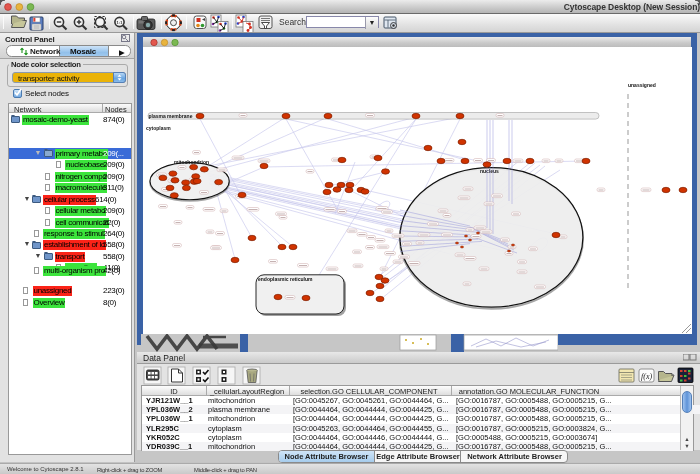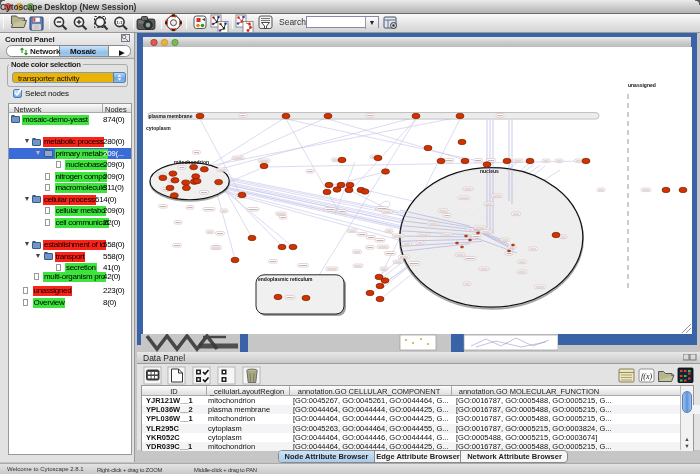--- a/index.html
+++ b/index.html
@@ -4,21 +4,21 @@
 *{margin:0;padding:0;box-sizing:border-box}
 body{width:700px;height:474px;position:relative;overflow:hidden;font-family:"Liberation Sans",sans-serif;background:#c3c3c3}
 .abs{position:absolute}
 </style></head><body>
 <div class="abs" style="left:0;top:0;width:700px;height:14px;background:linear-gradient(#ececec,#cfcfcf 50%,#b4b4b4);border-bottom:1px solid #6a6a6a">
 <svg width="40" height="14" style="position:absolute;left:0;top:0">
 <circle cx="8" cy="7" r="3.4" fill="#e3574e" stroke="#b1342c" stroke-width="0.7"></circle>
 <circle cx="19.3" cy="7" r="3.4" fill="#e8b43e" stroke="#c08b28" stroke-width="0.7"></circle>
 <circle cx="30.5" cy="7" r="3.4" fill="#7bb852" stroke="#559233" stroke-width="0.7"></circle>
 </svg>
-<div style="position:absolute;left:0;right:0;top:2px;text-align:left;font-size:8.5px;font-weight:bold;color:#333;letter-spacing:-0.1px">Cytoscape Desktop (New Session)</div>
+<div style="position:absolute;left:0;right:0;top:2px;text-align:right;font-size:8.5px;font-weight:bold;color:#333;letter-spacing:-0.1px">Cytoscape Desktop (New Session)</div>
 </div>
 <div class="abs" style="left:0;top:14px;width:700px;height:19px;background:linear-gradient(#fafafa,#e2e2e2 60%,#d4d4d4);border-bottom:1px solid #9a9a9a">
     <div style="position:absolute;left:2.5px;top:1px;width:1px;height:14px;background:#c0c0c0;border-right:1px solid #fafafa"></div>
     <div style="position:absolute;left:49px;top:1px;width:1px;height:14px;background:#c0c0c0;border-right:1px solid #fafafa"></div>
     <div style="position:absolute;left:133px;top:1px;width:1px;height:14px;background:#c0c0c0;border-right:1px solid #fafafa"></div>
     <div style="position:absolute;left:161px;top:1px;width:1px;height:14px;background:#c0c0c0;border-right:1px solid #fafafa"></div>
     <div style="position:absolute;left:186px;top:1px;width:1px;height:14px;background:#c0c0c0;border-right:1px solid #fafafa"></div>
     <div style="position:absolute;left:232px;top:1px;width:1px;height:14px;background:#c0c0c0;border-right:1px solid #fafafa"></div>
     <svg width="410" height="19" viewBox="0 0 410 19" style="position:absolute;left:0;top:-1px">
 
@@ -574,21 +574,21 @@
         <rect x="10" y="2" width="2.5" height="2"></rect>
         <rect x="6" y="7" width="2.5" height="2"></rect>
         <rect x="2" y="11.5" width="2.5" height="2"></rect>
       </g>
 </g>
 </svg>
 <div class="abs" style="left:141px;top:385px;width:553px;height:66px;background:#fff;border:1px solid #999">
     <div style="position:absolute;left:0;top:0;width:551px;height:9.5px;background:linear-gradient(#fdfdfd,#dedede);border-bottom:1px solid #aaa;font-size:7.5px;color:#222">
       <span style="position:absolute;left:32px;top:0.5px;transform:translateX(-50%);white-space:nowrap">ID</span>
       <span style="position:absolute;left:105px;top:0.5px;transform:translateX(-50%);white-space:nowrap">_cellularLayoutRegion</span>
-      <span style="position:absolute;left:227px;top:0.5px;transform:translateX(-50%);white-space:nowrap">annotation.GO CELLULAR_COMPONENT</span>
+      <span style="position:absolute;left:227px;top:0.5px;transform:translateX(-50%);white-space:nowrap">selection.GO CELLULAR_COMPONENT</span>
       <span style="position:absolute;left:387px;top:0.5px;transform:translateX(-50%);white-space:nowrap">annotation.GO MOLECULAR_FUNCTION</span>
       <span style="position:absolute;left:64px;top:0;width:1px;height:9.5px;background:#aaa"></span>
       <span style="position:absolute;left:147px;top:0;width:1px;height:9.5px;background:#aaa"></span>
       <span style="position:absolute;left:309px;top:0;width:1px;height:9.5px;background:#aaa"></span>
       <span style="position:absolute;left:539px;top:0;width:1px;height:9.5px;background:#aaa"></span>
     </div>
     <div style="position:absolute;left:0;top:10px;width:551px;height:9.2px;background:#ffffff;font-size:7.5px;color:#111;white-space:nowrap">
       <span style="position:absolute;left:4px;font-weight:bold">YJR121W__1</span>
       <span style="position:absolute;left:66px">mitochondrion</span>
       <span style="position:absolute;left:151px">[GO:0045267, GO:0045261, GO:0044464, G...</span>
@@ -686,27 +686,20 @@
 <span style="position:absolute;left:96px;top:0.5px">Nodes</span>
 <span style="position:absolute;left:93px;top:0;width:1px;height:9px;background:#aaa"></span>
 </div>
 <div style="position:absolute;left:0;top:10px;width:122px;height:340px;overflow:hidden">
 <div style="position:absolute;left:0;top:0.0px;width:124px;height:11px;background:transparent">
           <span style="position:absolute;left:2px;top:2px;width:9px;height:7px;background:#6f95c9;border:0.5px solid #3c5a80;border-radius:1px"></span>
           <span style="position:absolute;left:2px;top:1px;width:4px;height:2px;background:#6f95c9;border:0.5px solid #3c5a80;border-radius:1px"></span>
           <span style="position:absolute;left:13px;top:0.5px;font-size:8px;letter-spacing:-0.3px;line-height:10px;color:#000;background:#3ce43c;padding:0 1px;white-space:nowrap">mosaic-demo-yeast</span>
           <span style="position:absolute;left:94px;top:0.5px;font-size:8px;letter-spacing:-0.3px;line-height:10px;color:#000;white-space:nowrap">874(0)</span>
         </div>
-        <div style="position:absolute;left:0;top:22.9px;width:124px;height:11px;background:transparent">
-          <span style="position:absolute;left:14.5px;top:0.5px;font-size:7px;color:#444">▼</span>
-          <span style="position:absolute;left:23px;top:2px;width:9px;height:7px;background:#6f95c9;border:0.5px solid #3c5a80;border-radius:1px"></span>
-          <span style="position:absolute;left:23px;top:1px;width:4px;height:2px;background:#6f95c9;border:0.5px solid #3c5a80;border-radius:1px"></span>
-          <span style="position:absolute;left:34px;top:0.5px;font-size:8px;letter-spacing:-0.3px;line-height:10px;color:#000;background:#fb2318;padding:0 1px;white-space:nowrap">metabolic process</span>
-          <span style="position:absolute;left:94px;top:0.5px;font-size:8px;letter-spacing:-0.3px;line-height:10px;color:#000;white-space:nowrap">280(0)</span>
-        </div>
         <div style="position:absolute;left:0;top:34.3px;width:124px;height:11px;background:#3a6bd7">
           <span style="position:absolute;left:25.5px;top:0.5px;font-size:7px;color:#bbb">▼</span>
           <span style="position:absolute;left:34.5px;top:2px;width:9px;height:7px;background:#89a9cf;border:0.5px solid #3c5a80;border-radius:1px"></span>
           <span style="position:absolute;left:34.5px;top:1px;width:4px;height:2px;background:#89a9cf;border:0.5px solid #3c5a80;border-radius:1px"></span>
           <span style="position:absolute;left:45.5px;top:0.5px;font-size:8px;letter-spacing:-0.3px;line-height:10px;color:#000;background:#3ce43c;padding:0 1px;white-space:nowrap">primary metabo</span>
           <span style="position:absolute;left:94px;top:0.5px;font-size:8px;letter-spacing:-0.3px;line-height:10px;color:#fff;white-space:nowrap">209(...</span>
         </div>
         <div style="position:absolute;left:0;top:45.8px;width:124px;height:11px;background:transparent">
           <span style="position:absolute;left:46.5px;top:1.5px;width:5px;height:7px;background:#fff;border:0.6px solid #999"></span>
           <span style="position:absolute;left:56px;top:0.5px;font-size:8px;letter-spacing:-0.3px;line-height:10px;color:#000;background:#3ce43c;padding:0 1px;white-space:nowrap">nucleobase-</span>
@@ -732,40 +725,45 @@
         <div style="position:absolute;left:0;top:91.6px;width:124px;height:11px;background:transparent">
           <span style="position:absolute;left:36.0px;top:1.5px;width:5px;height:7px;background:#fff;border:0.6px solid #999"></span>
           <span style="position:absolute;left:45.5px;top:0.5px;font-size:8px;letter-spacing:-0.3px;line-height:10px;color:#000;background:#3ce43c;padding:0 1px;white-space:nowrap">cellular metabo</span>
           <span style="position:absolute;left:94px;top:0.5px;font-size:8px;letter-spacing:-0.3px;line-height:10px;color:#000;white-space:nowrap">209(0)</span>
         </div>
         <div style="position:absolute;left:0;top:103.0px;width:124px;height:11px;background:transparent">
           <span style="position:absolute;left:36.0px;top:1.5px;width:5px;height:7px;background:#fff;border:0.6px solid #999"></span>
           <span style="position:absolute;left:45.5px;top:0.5px;font-size:8px;letter-spacing:-0.3px;line-height:10px;color:#000;background:#3ce43c;padding:0 1px;white-space:nowrap">cell communicat</span>
           <span style="position:absolute;left:94px;top:0.5px;font-size:8px;letter-spacing:-0.3px;line-height:10px;color:#000;white-space:nowrap">22(0)</span>
         </div>
+        <div style="position:absolute;left:0;top:114.5px;width:124px;height:11px;background:transparent">
+          <span style="position:absolute;left:24.5px;top:1.5px;width:5px;height:7px;background:#fff;border:0.6px solid #999"></span>
+          <span style="position:absolute;left:34px;top:0.5px;font-size:8px;letter-spacing:-0.3px;line-height:10px;color:#000;background:#3ce43c;padding:0 1px;white-space:nowrap">response to stimul</span>
+          <span style="position:absolute;left:94px;top:0.5px;font-size:8px;letter-spacing:-0.3px;line-height:10px;color:#000;white-space:nowrap">264(0)</span>
+        </div>
         <div style="position:absolute;left:0;top:125.9px;width:112px;height:11px;background:transparent">
           <span style="position:absolute;left:14.5px;top:0.5px;font-size:7px;color:#444">▼</span>
           <span style="position:absolute;left:23px;top:2px;width:9px;height:7px;background:#6f95c9;border:0.5px solid #3c5a80;border-radius:1px"></span>
           <span style="position:absolute;left:23px;top:1px;width:4px;height:2px;background:#6f95c9;border:0.5px solid #3c5a80;border-radius:1px"></span>
           <span style="position:absolute;left:34px;top:0.5px;font-size:8px;letter-spacing:-0.3px;line-height:10px;color:#000;background:#fb2318;padding:0 1px;white-space:nowrap">establishment of lo</span>
           <span style="position:absolute;left:94px;top:0.5px;font-size:8px;letter-spacing:-0.3px;line-height:10px;color:#000;white-space:nowrap">558(0)</span>
         </div>
         <div style="position:absolute;left:0;top:137.4px;width:124px;height:11px;background:transparent">
           <span style="position:absolute;left:25.5px;top:0.5px;font-size:7px;color:#444">▼</span>
           <span style="position:absolute;left:34.5px;top:2px;width:9px;height:7px;background:#6f95c9;border:0.5px solid #3c5a80;border-radius:1px"></span>
           <span style="position:absolute;left:34.5px;top:1px;width:4px;height:2px;background:#6f95c9;border:0.5px solid #3c5a80;border-radius:1px"></span>
           <span style="position:absolute;left:45.5px;top:0.5px;font-size:8px;letter-spacing:-0.3px;line-height:10px;color:#000;background:#fb2318;padding:0 1px;white-space:nowrap">transport</span>
           <span style="position:absolute;left:94px;top:0.5px;font-size:8px;letter-spacing:-0.3px;line-height:10px;color:#000;white-space:nowrap">558(0)</span>
         </div>
         <div style="position:absolute;left:0;top:148.8px;width:124px;height:11px;background:transparent">
           <span style="position:absolute;left:46.5px;top:1.5px;width:5px;height:7px;background:#fff;border:0.6px solid #999"></span>
           <span style="position:absolute;left:56px;top:0.5px;font-size:8px;letter-spacing:-0.3px;line-height:10px;color:#000;background:#3ce43c;padding:0 1px;white-space:nowrap">secretion</span>
           <span style="position:absolute;left:94px;top:0.5px;font-size:8px;letter-spacing:-0.3px;line-height:10px;color:#000;white-space:nowrap">41(0)</span>
         </div>
-        <div style="position:absolute;left:0;top:157px;width:112px;height:11px;background:transparent">
+        <div style="position:absolute;left:0;top:151px;width:112px;height:11px;background:transparent">
           <span style="position:absolute;left:24.5px;top:1.5px;width:5px;height:7px;background:#fff;border:0.6px solid #999"></span>
           <span style="position:absolute;left:34px;top:0.5px;font-size:8px;letter-spacing:-0.3px;line-height:10px;color:#000;background:#3ce43c;padding:0 1px;white-space:nowrap">multi-organism pro</span>
           <span style="position:absolute;left:94px;top:0.5px;font-size:8px;letter-spacing:-0.3px;line-height:10px;color:#000;white-space:nowrap">42(0)</span>
         </div>
         <div style="position:absolute;left:0;top:171.7px;width:124px;height:11px;background:transparent">
           <span style="position:absolute;left:14.0px;top:1.5px;width:5px;height:7px;background:#fff;border:0.6px solid #999"></span>
           <span style="position:absolute;left:23.5px;top:0.5px;font-size:8px;letter-spacing:-0.3px;line-height:10px;color:#000;background:#fb2318;padding:0 1px;white-space:nowrap">unassigned</span>
           <span style="position:absolute;left:94px;top:0.5px;font-size:8px;letter-spacing:-0.3px;line-height:10px;color:#000;white-space:nowrap">223(0)</span>
         </div>
         <div style="position:absolute;left:0;top:183.2px;width:124px;height:11px;background:transparent">

